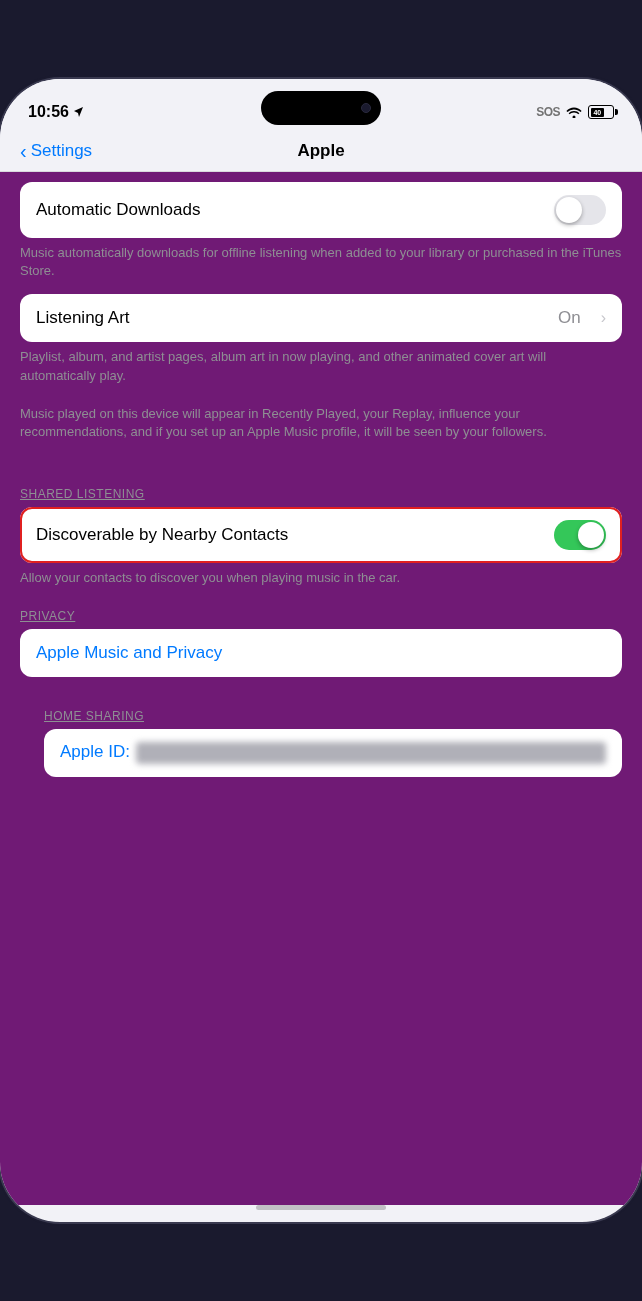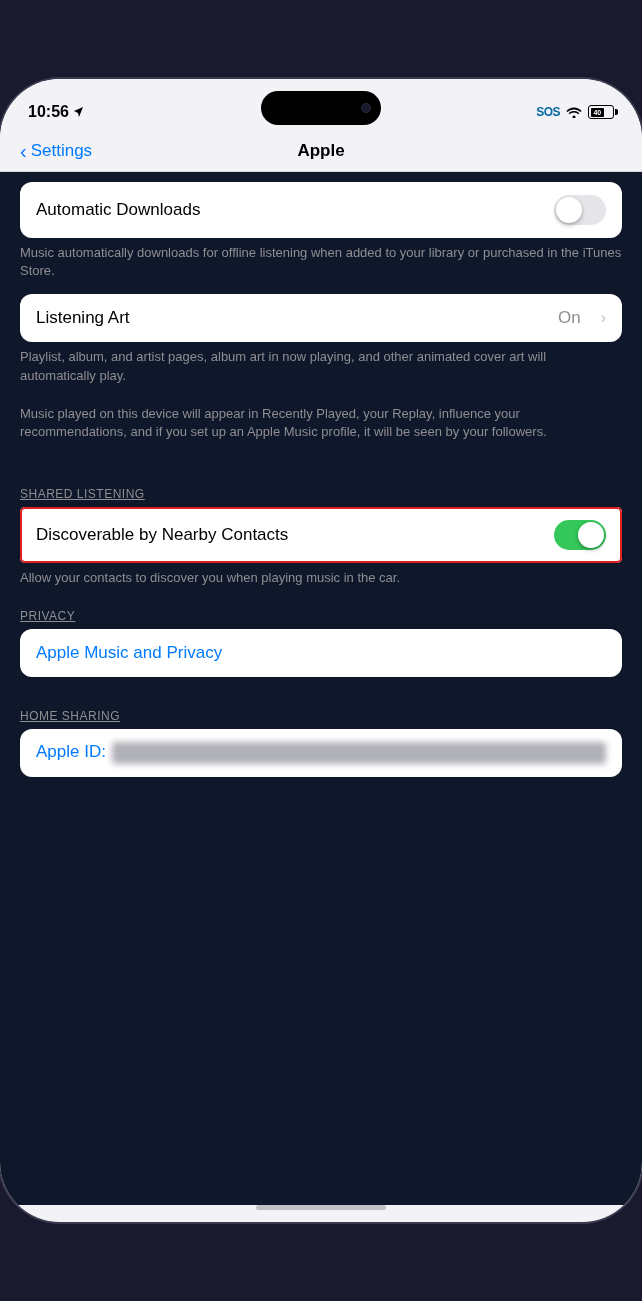--- a/index.html
+++ b/index.html
@@ -85,21 +85,21 @@
       align-items: center;
       gap: 6px;
       font-size: 13px;
       font-weight: 600;
       color: #000;
     }
 
     .sos-text {
       font-size: 12px;
       font-weight: 600;
-      color: #0369a1;
+      color: #737373;
       letter-spacing: -0.5px;
     }
 
     .battery {
       width: 26px;
       height: 14px;
       border: 1.5px solid #000;
       border-radius: 3px;
       position: relative;
       display: flex;
@@ -160,21 +160,21 @@
     }
 
     .nav-title {
       font-size: 17px;
       font-weight: 600;
       color: #000;
     }
 
     
     .content {
-      background: #0f172a;
+      background: #701a75;
       overflow-y: auto;
       height: calc(100% - 110px);
       padding: 10px 0 30px;
     }
 
     
     .section {
       margin-bottom: 0;
     }
 
@@ -269,21 +269,21 @@
 
     
     .shared-listening-section {
       margin-top: 24px;
     }
 
     
     .highlight-row {
       outline: 2.5px solid #e02020;
       outline-offset: -2px;
-      border-radius: 5px;
+      border-radius: 12px;
     }
 
     
     .privacy-link {
       color: #007aff;
       font-size: 17px;
     }
 
     
     .apple-id-row {
@@ -412,21 +412,21 @@
 
       <div class="section">
         <div class="section-label">PRIVACY</div>
         <div class="card">
           <div class="card-row" style="cursor:pointer;">
             <span class="privacy-link">Apple Music and Privacy</span>
           </div>
         </div>
       </div>
 
-      <div class="section" style="margin-top:24px;">
+      <div class="section" style="margin-top:24px;margin-left:24px;">
         <div class="section-label">HOME SHARING</div>
         <div class="card">
           <div class="apple-id-row">
             <span class="apple-id-label">Apple ID:</span>
             <div class="apple-id-blur"></div>
           </div>
         </div>
       </div>
 
     </div>

